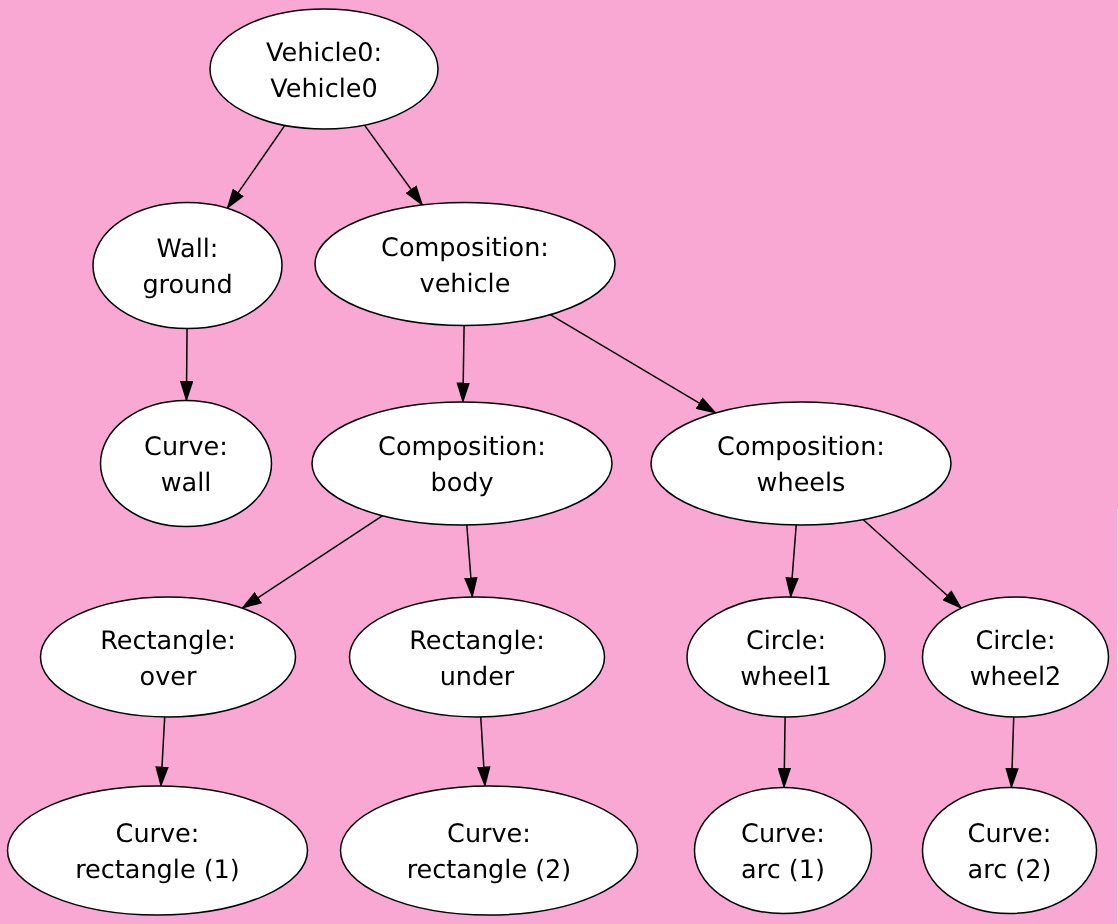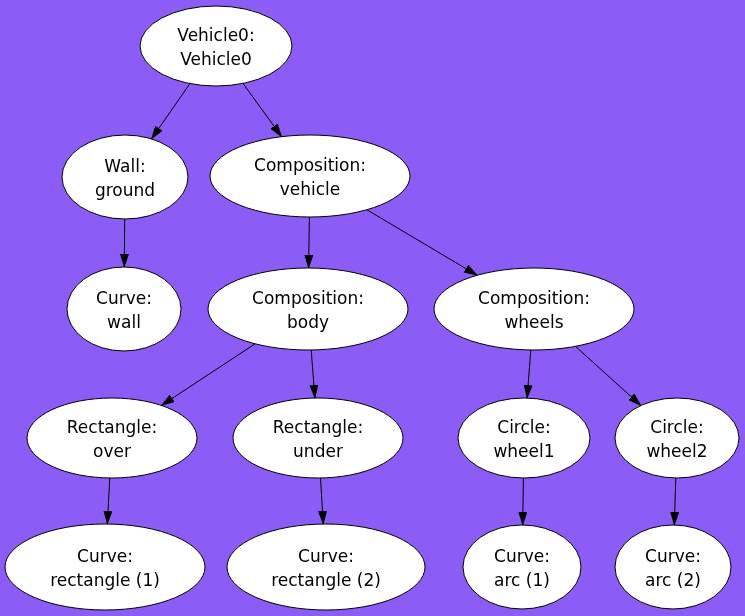--- a/index.html
+++ b/index.html
@@ -5,21 +5,21 @@
   html, body {
     margin: 0;
     padding: 0;
     background: #ffffff;
     font-family: "DejaVu Sans", "Liberation Sans", sans-serif;
   }
   .canvas-wrap {
     width: 745px;
     height: 616px;
     position: relative;
-    background: #8b5cf6;
+    background: #f9a8d4;
     overflow: hidden;
   }
   svg text {
     font-family: "DejaVu Sans", "Liberation Sans", sans-serif;
     font-size: 17px;
     fill: #000000;
   }
 </style>
 </head>
 <body>

